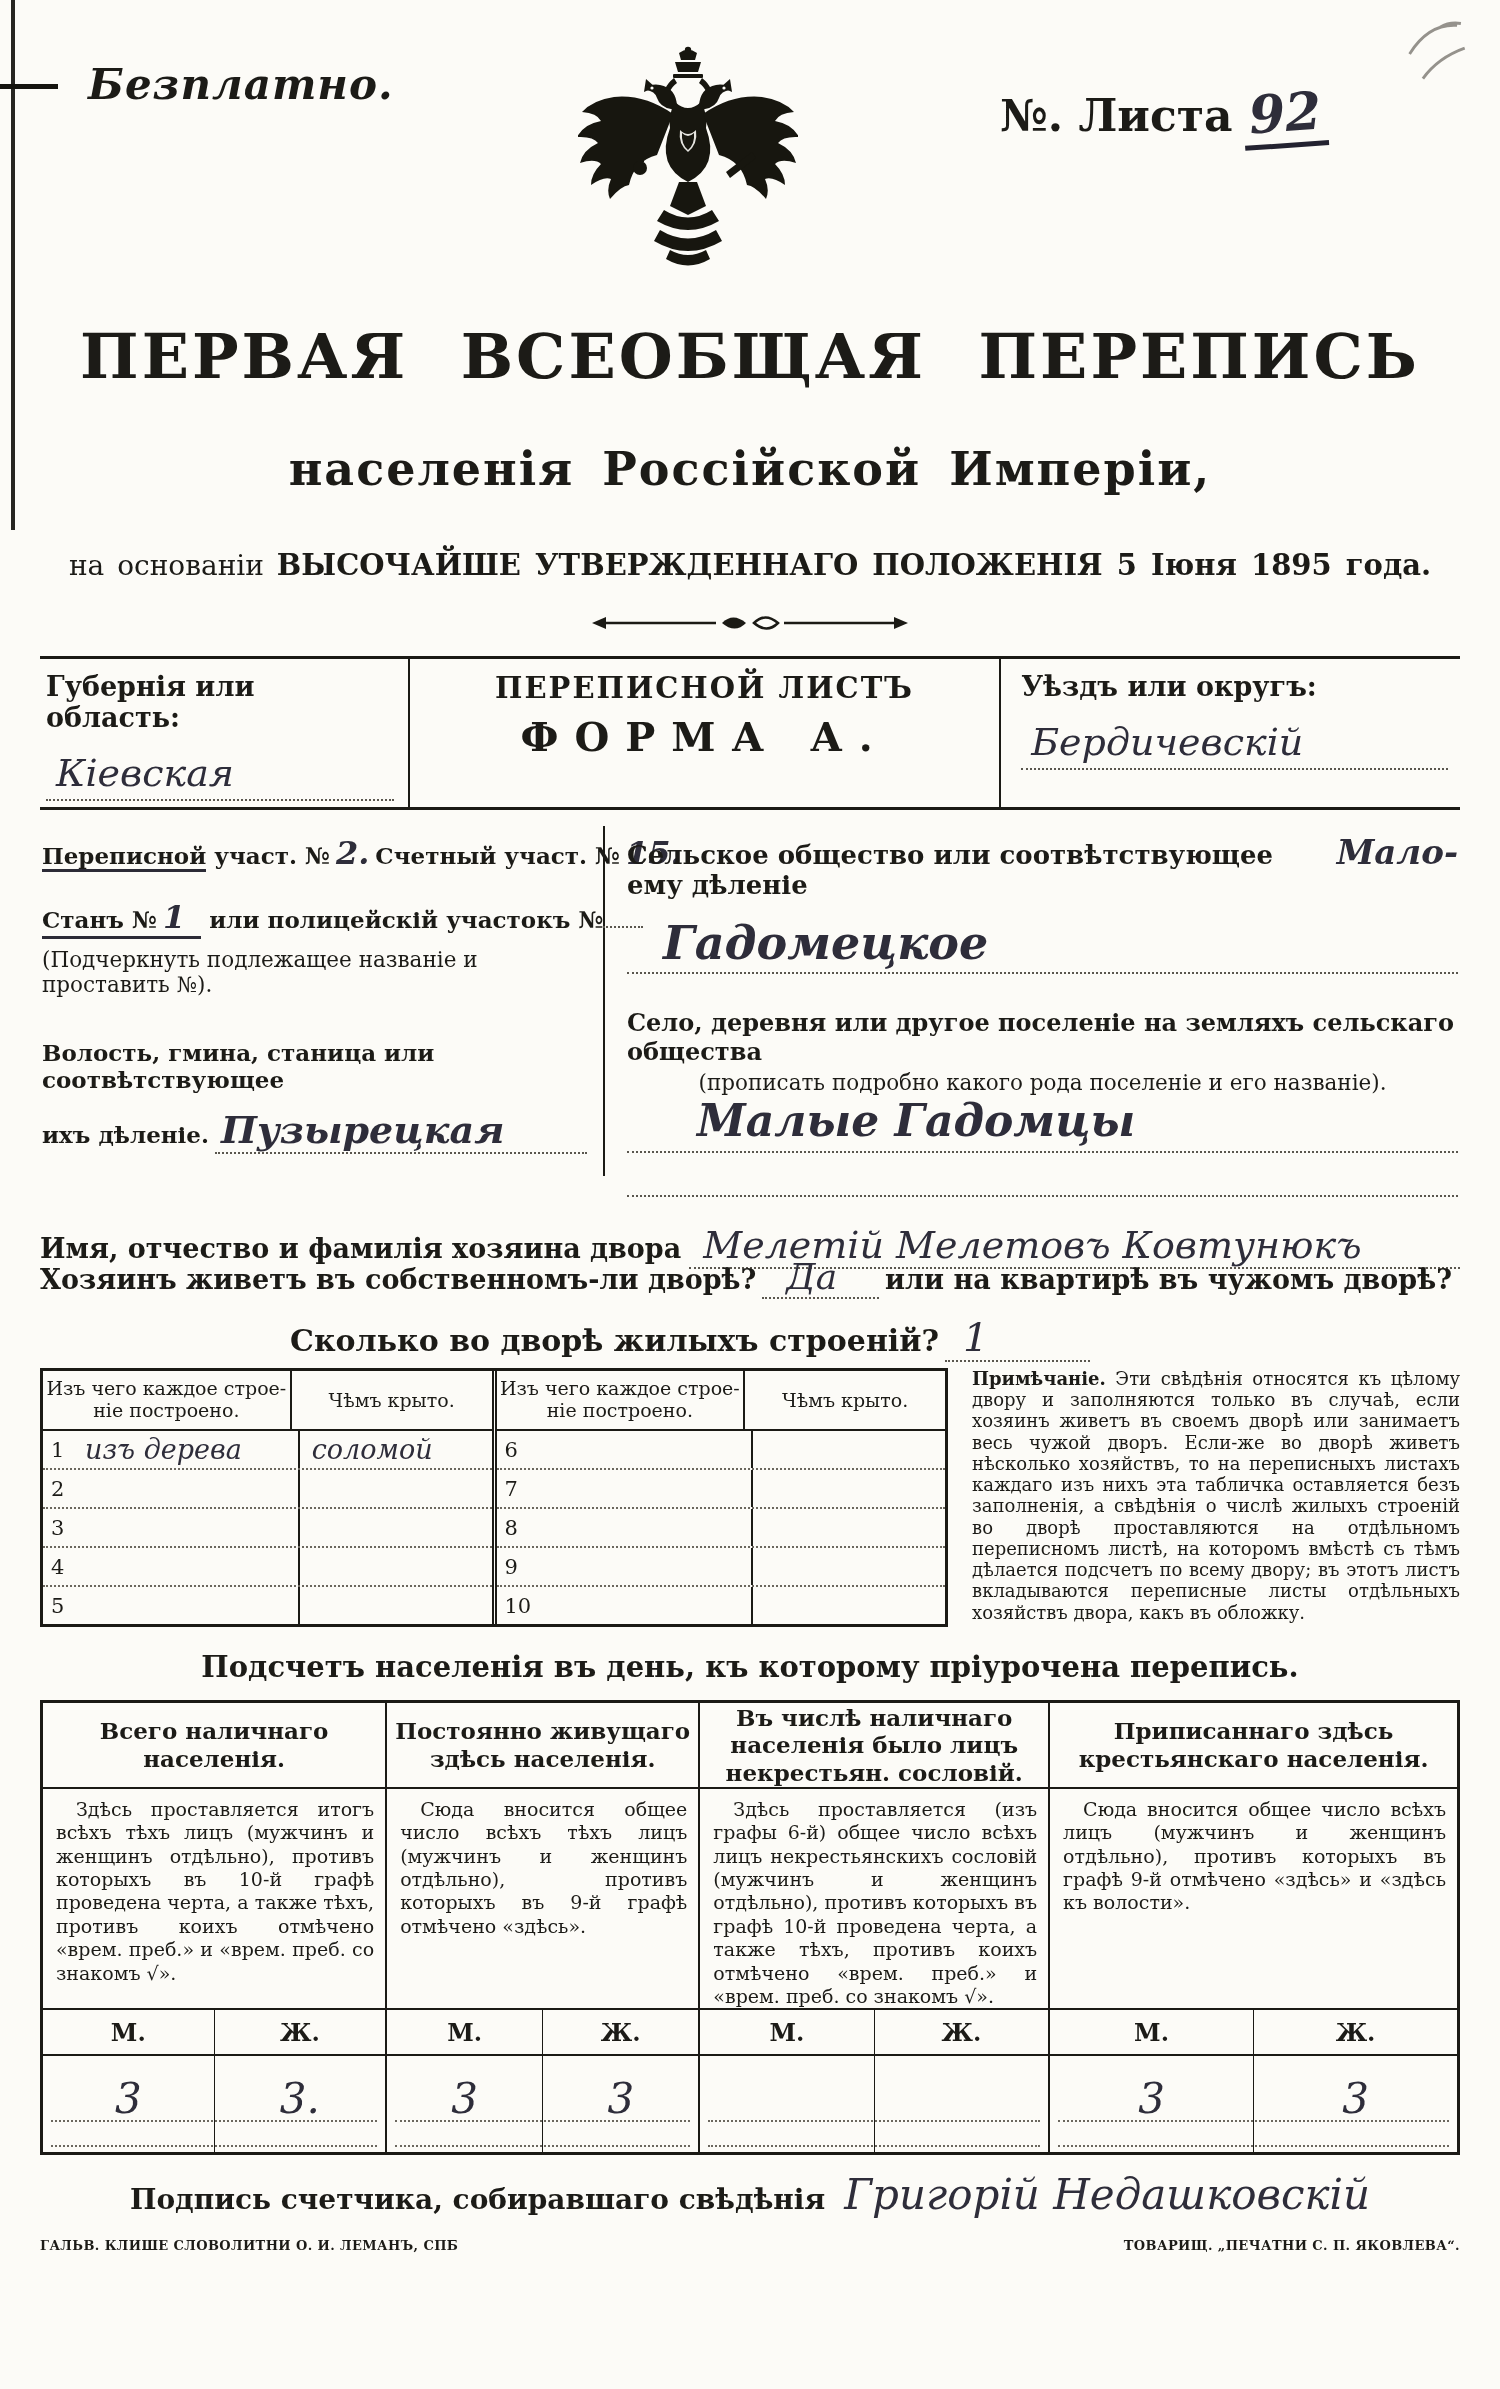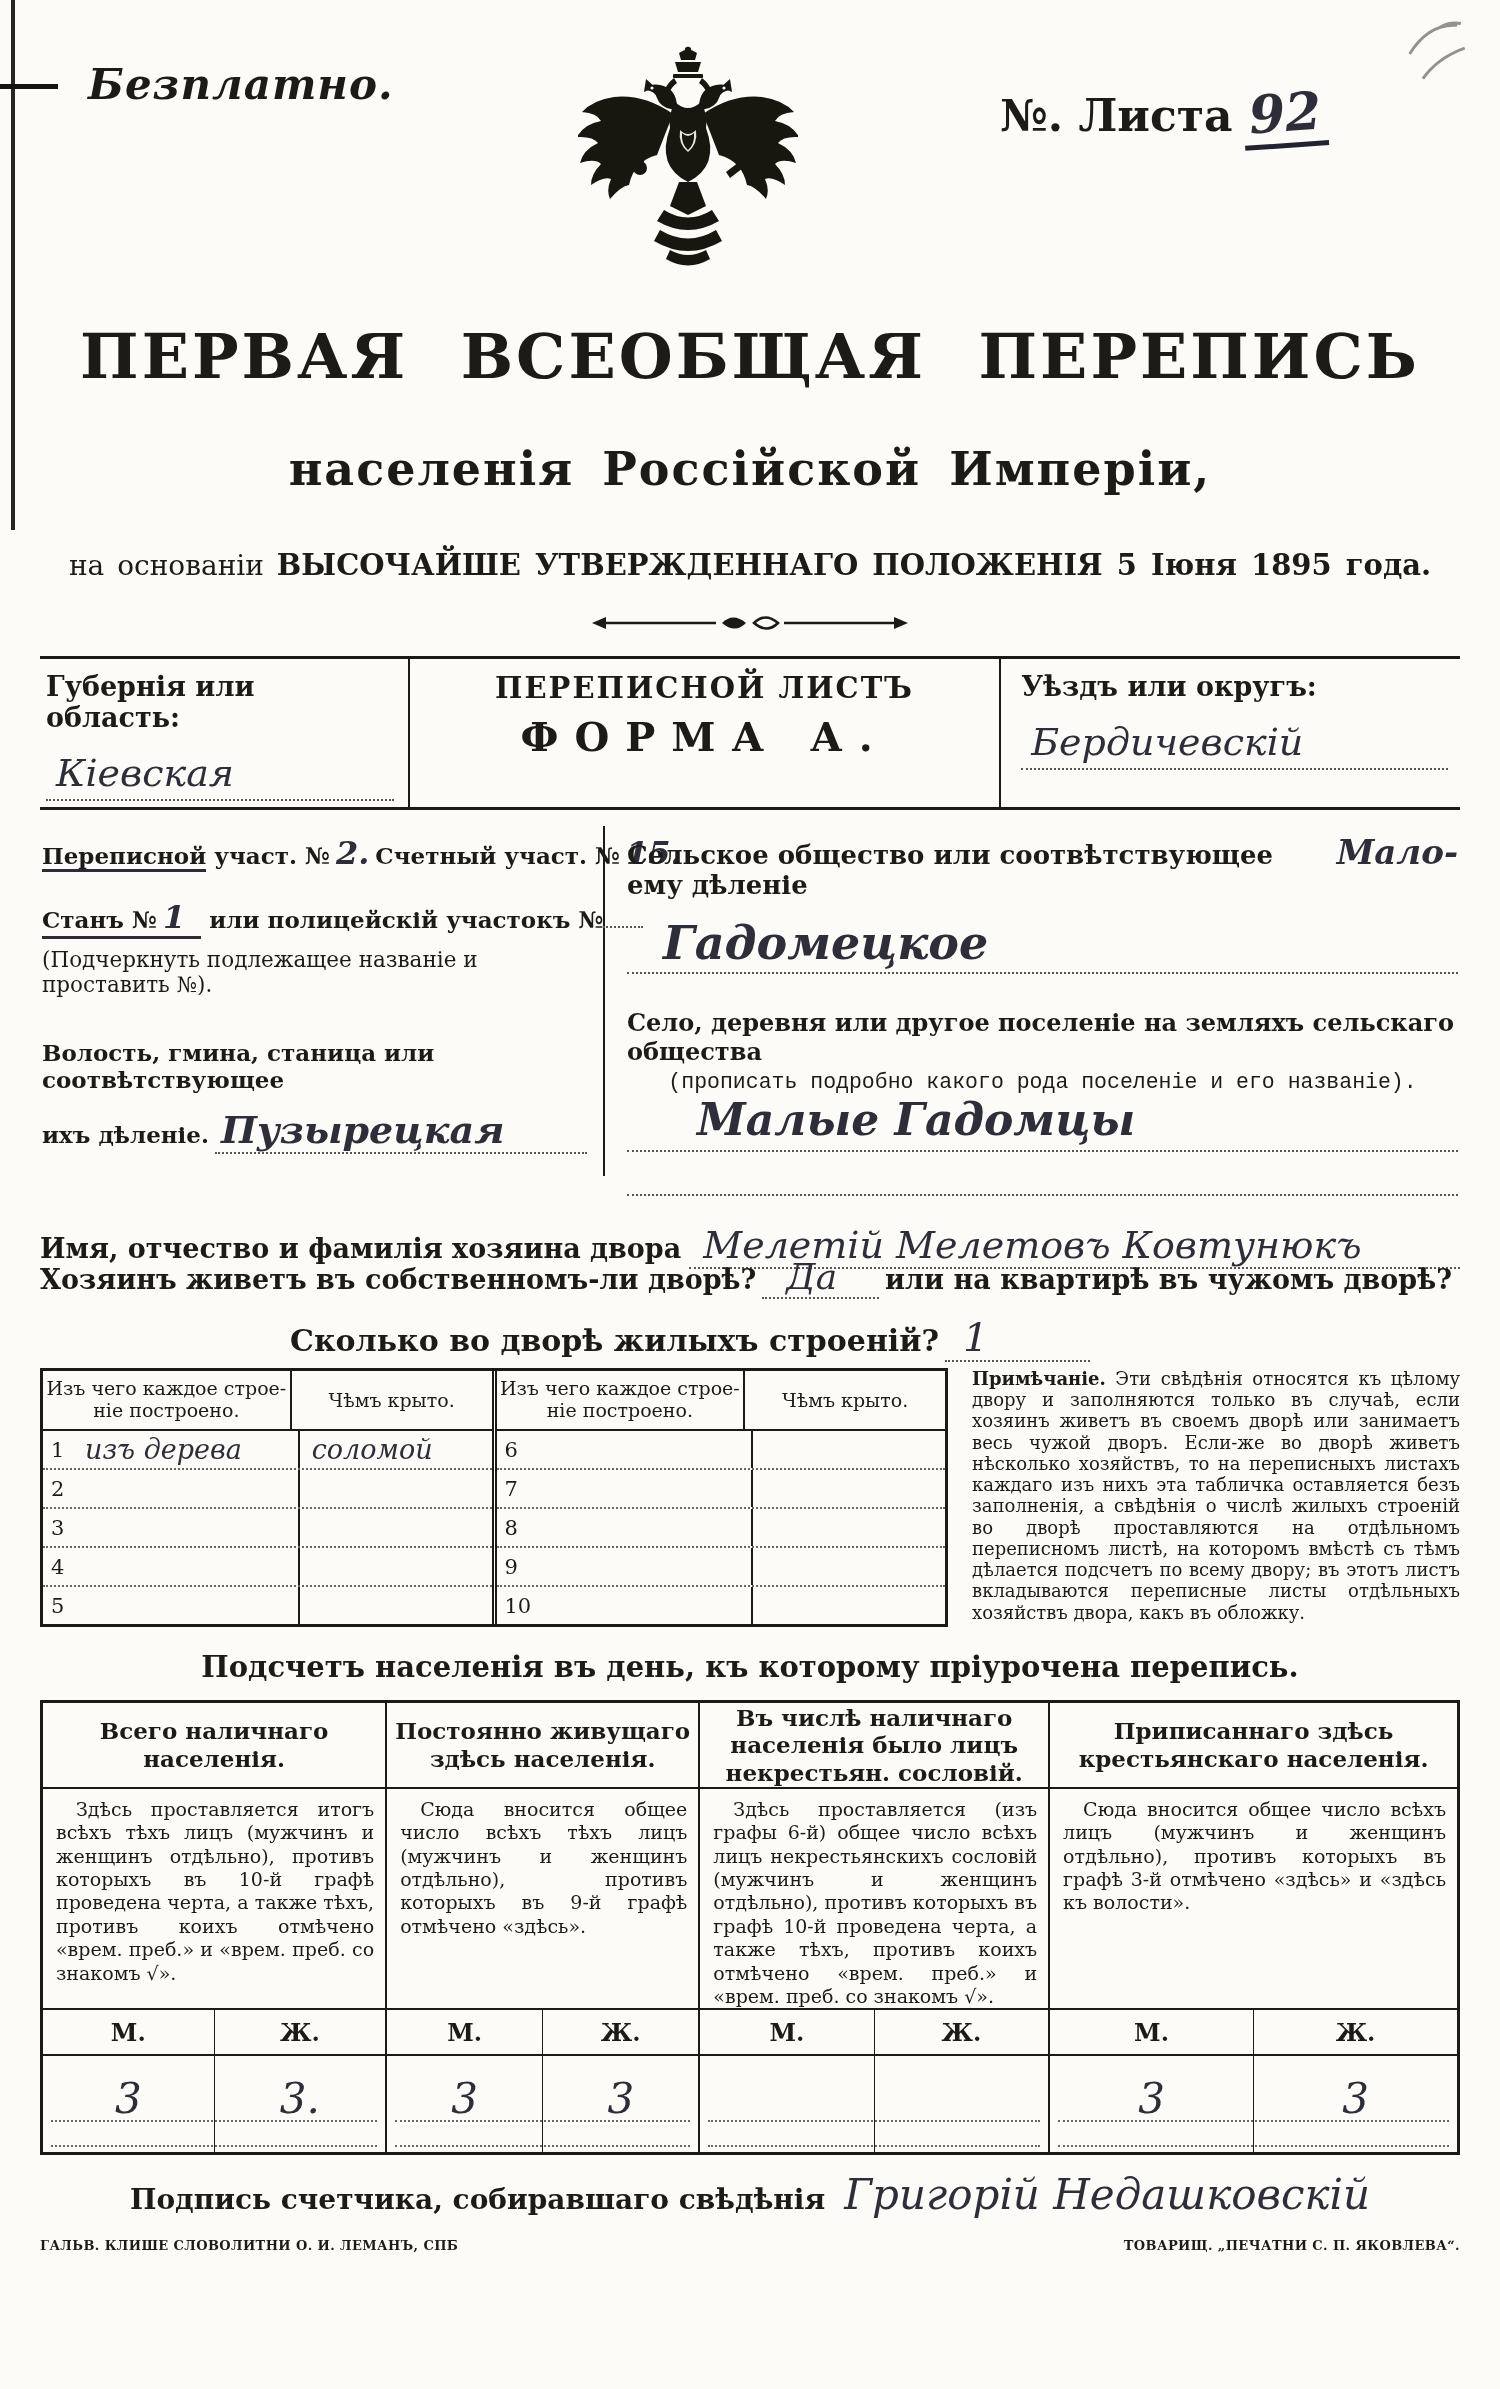--- a/index.html
+++ b/index.html
@@ -48,21 +48,21 @@
   .mt26{margin-top:26px;} .mt42{margin-top:42px;} .mt14{margin-top:14px;}
   .leader{flex:1;border-bottom:2px dotted #5a564e;min-width:40px;}
   .volost-fill{flex:1;border-bottom:2px dotted #5a564e;margin-left:6px;}
   .volost-fill .hw{font-size:38px;}
   .d-right .lbl-inline{white-space:normal;}
   .soc-line{display:flex;align-items:baseline;}
   .soc-line .hw{font-size:34px;margin-left:10px;}
   .soc-fill{margin-top:16px;border-bottom:2px dotted #5a564e;height:56px;padding-left:36px;}
   .soc-fill .hw{font-size:46px;}
   .village-label{margin-top:34px;font-size:24px;}
-  .village-note{margin-top:4px;text-align:center;font-size:21.5px;font-weight:normal;font-family:Liberation Mono, monospace;}
+  .village-note{margin-top:4px;text-align:center;font-size:21.5px;font-weight:normal;}
   .village-fill{margin-top:0;border-bottom:2px dotted #5a564e;height:56px;padding-left:70px;}
   .village-fill .hw{font-size:44px;}
   .empty-dotline{margin-top:40px;height:2px;border-bottom:2px dotted #5a564e;}
 
   
   .owner-line{position:absolute;left:40px;right:40px;top:1192px;display:flex;align-items:baseline;}
   .owner-line .lbl{font-size:27px;font-weight:bold;white-space:nowrap;}
   .owner-line .fill{flex:1;border-bottom:2px dotted #5a564e;margin-left:8px;padding-left:14px;margin-top:31px;}
   .owner-line .hw{font-size:38px;}
   .dwelling-line{position:absolute;left:40px;right:40px;top:1256px;display:flex;align-items:baseline;}
@@ -430,21 +430,21 @@
             <span class="hw num"></span>
           </div>
         <div class="half zhh">
             <span class="hw num"></span>
           </div>
       </div>
     </div>
 
     <div class="cgroup g3">
       <div class="chead">Приписаннаго здѣсь крестьянскаго населенія.</div>
-      <div class="cdesc">Сюда вносится общее число всѣхъ лицъ (мужчинъ и женщинъ отдѣльно), противъ которыхъ въ графѣ 3-й отмѣчено «здѣсь» и «здѣсь къ волости».</div>
+      <div class="cdesc">Сюда вносится общее число всѣхъ лицъ (мужчинъ и женщинъ отдѣльно), противъ которыхъ въ графѣ 9-й отмѣчено «здѣсь» и «здѣсь къ волости».</div>
       <div class="cmz">
         <div class="half">М.</div>
         <div class="half zhh">Ж.</div>
       </div>
       <div class="cdata">
         <div class="wline w1"></div>
         <div class="wline w2"></div>
         <div class="half">
             <span class="hw num">3</span>
           </div>

